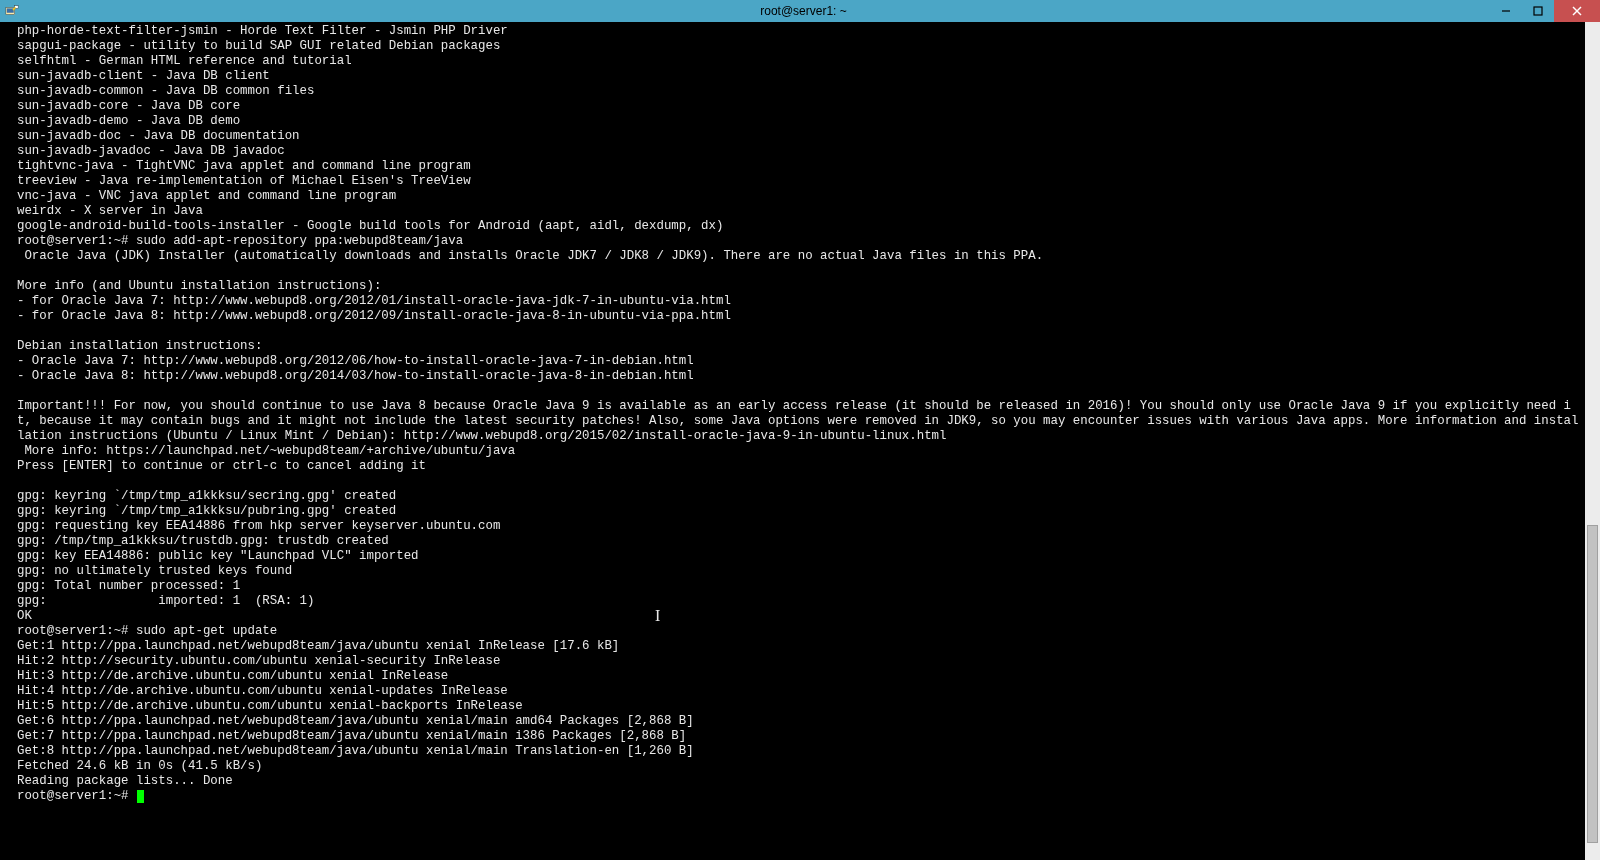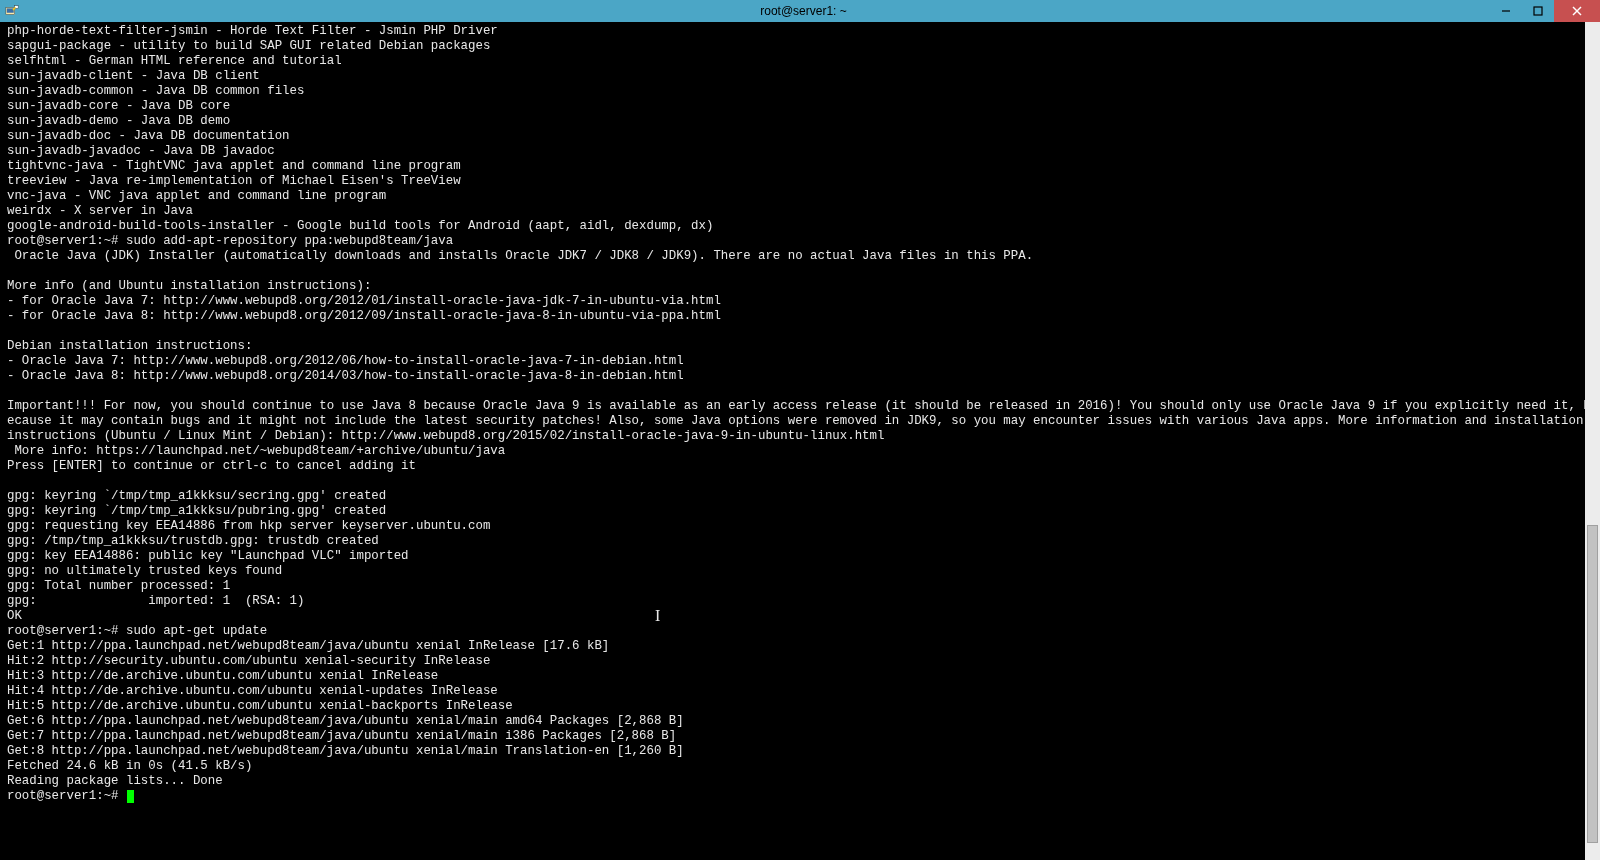--- a/index.html
+++ b/index.html
@@ -53,21 +53,21 @@
     cursor: default;
   }
   .titlebar .ctrl.close {
     background: #c75050;
     color: #fff;
     width: 46px;
   }
   .terminal {
     background: #000;
     color: #e8e8e8;
-    padding: 2px 7px;
+    padding: 2px 17px;
     line-height: 15px;
     white-space: pre-wrap;
     word-break: break-all;
     position: relative;
     height: calc(860px - 22px);
   }
   .scrollbar {
     position: absolute;
     top: 22px;
     right: 0;

